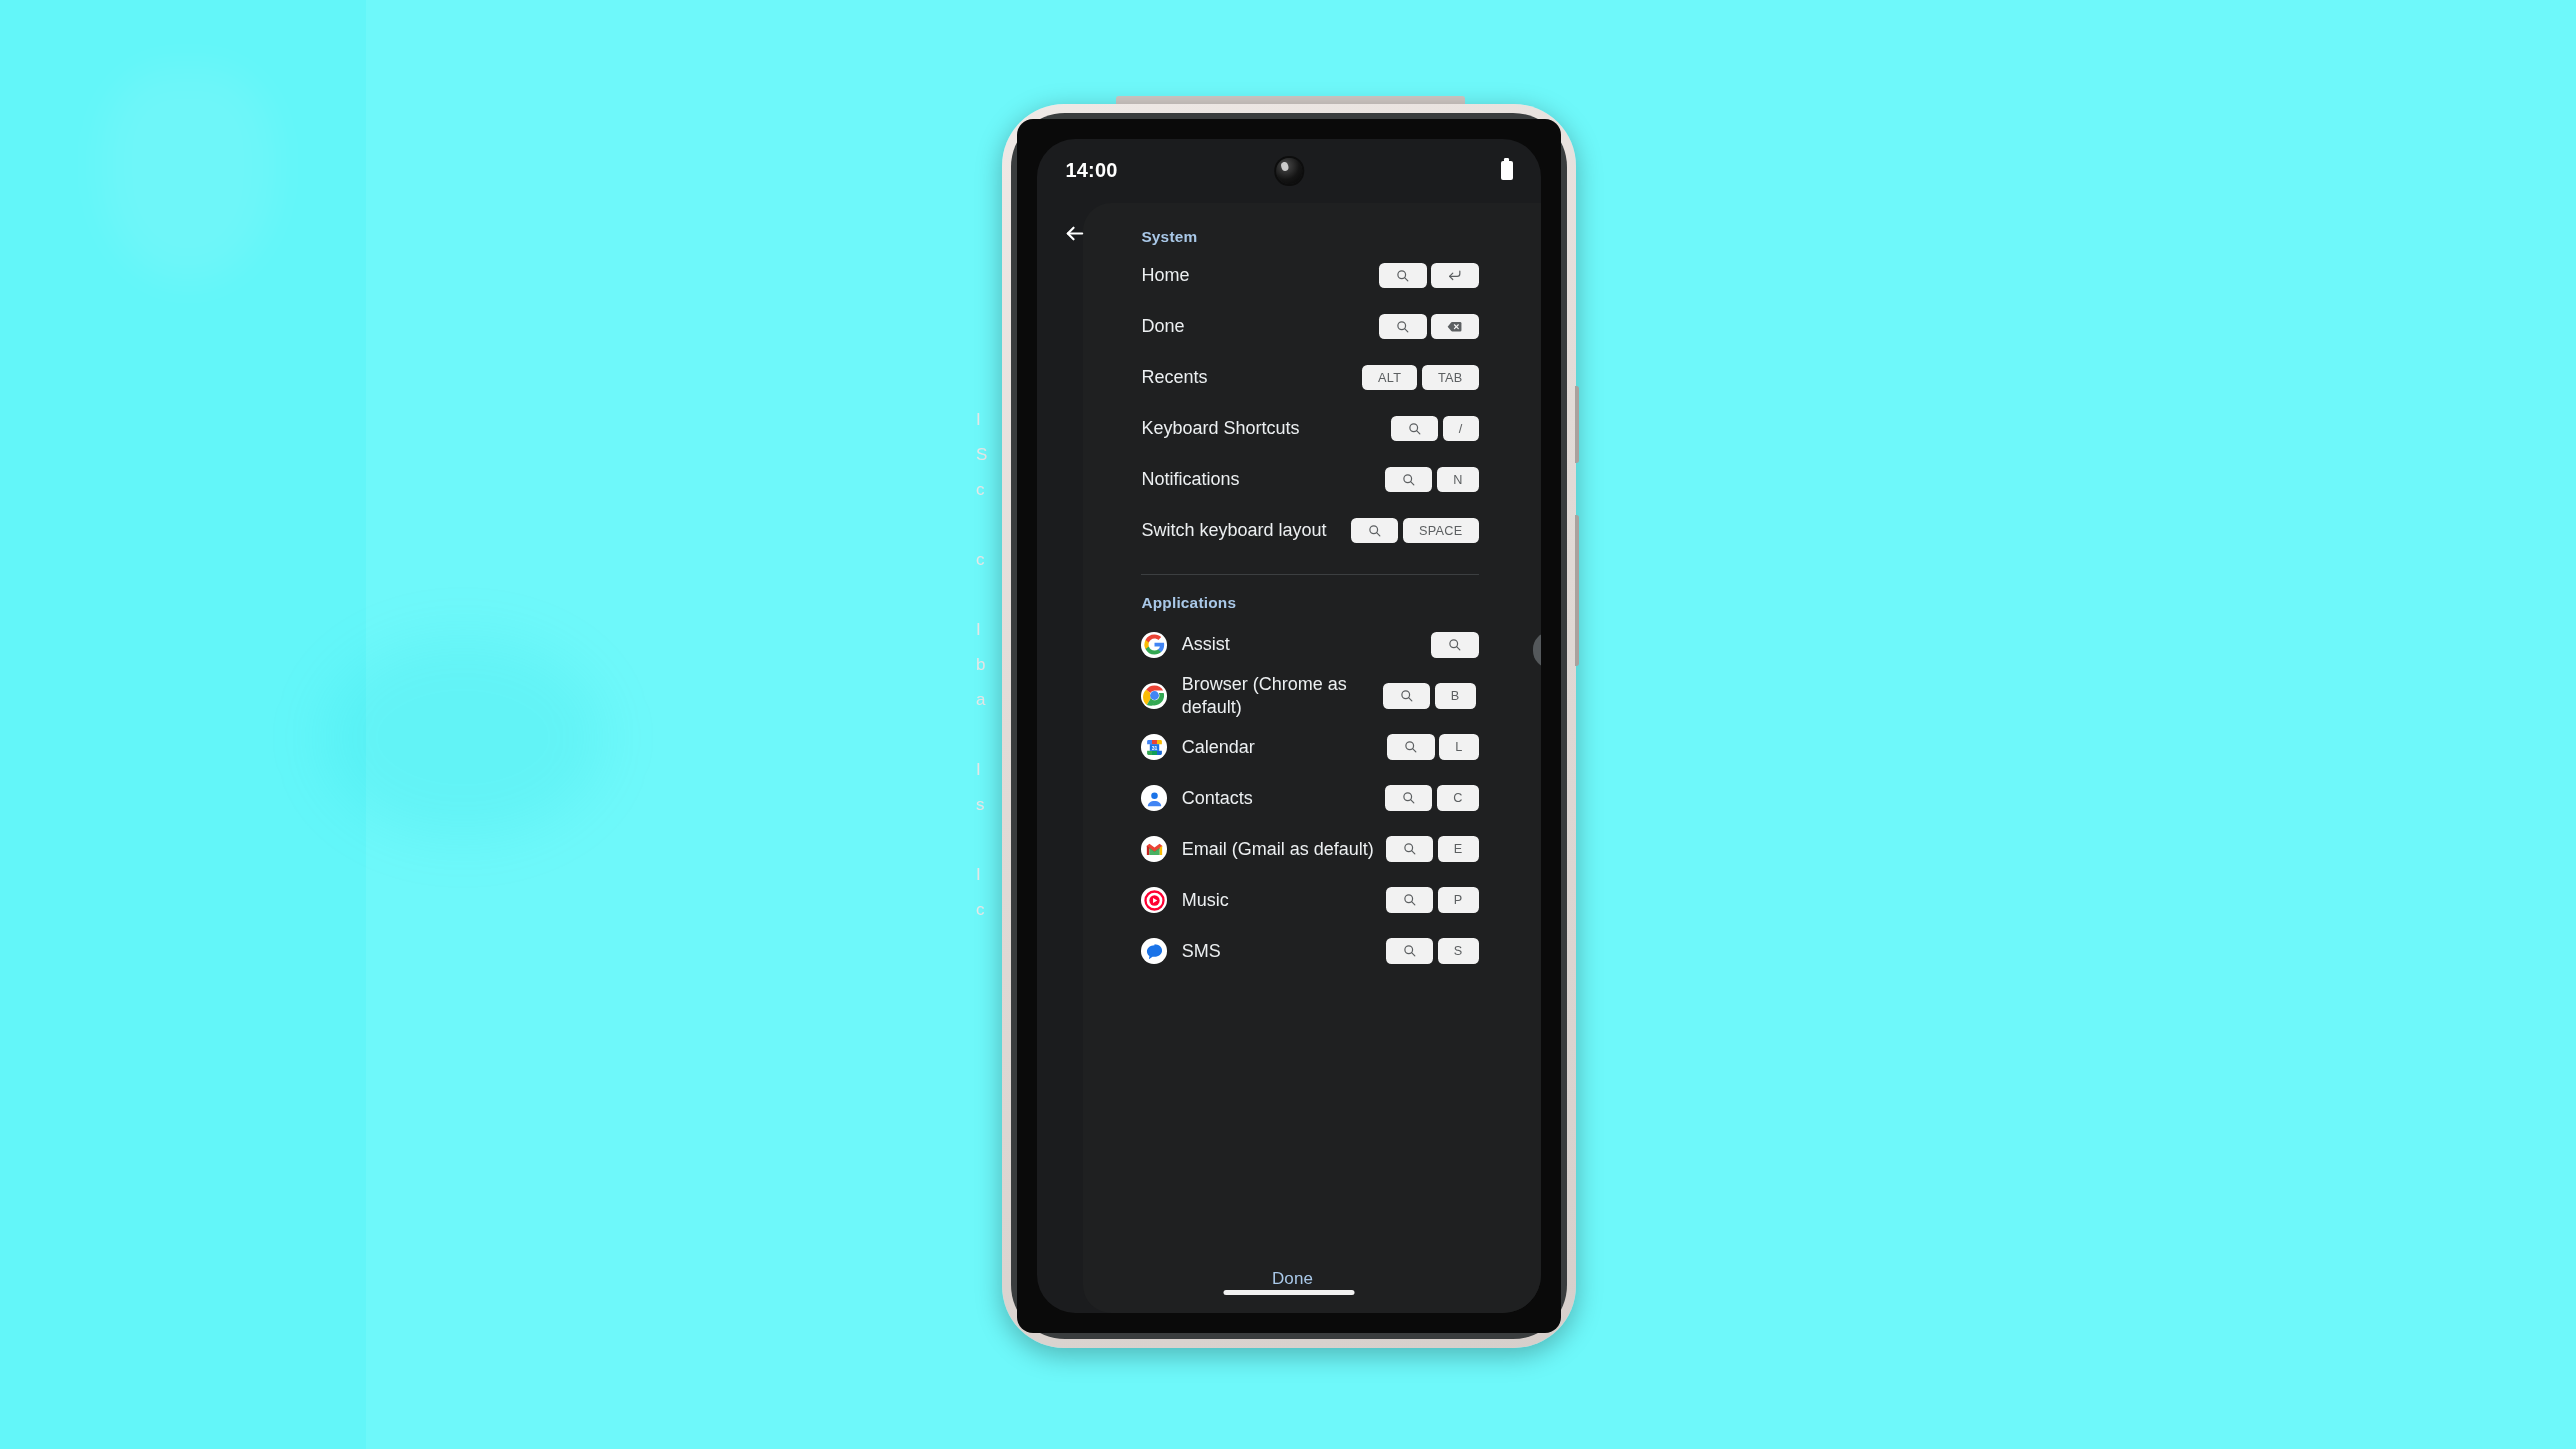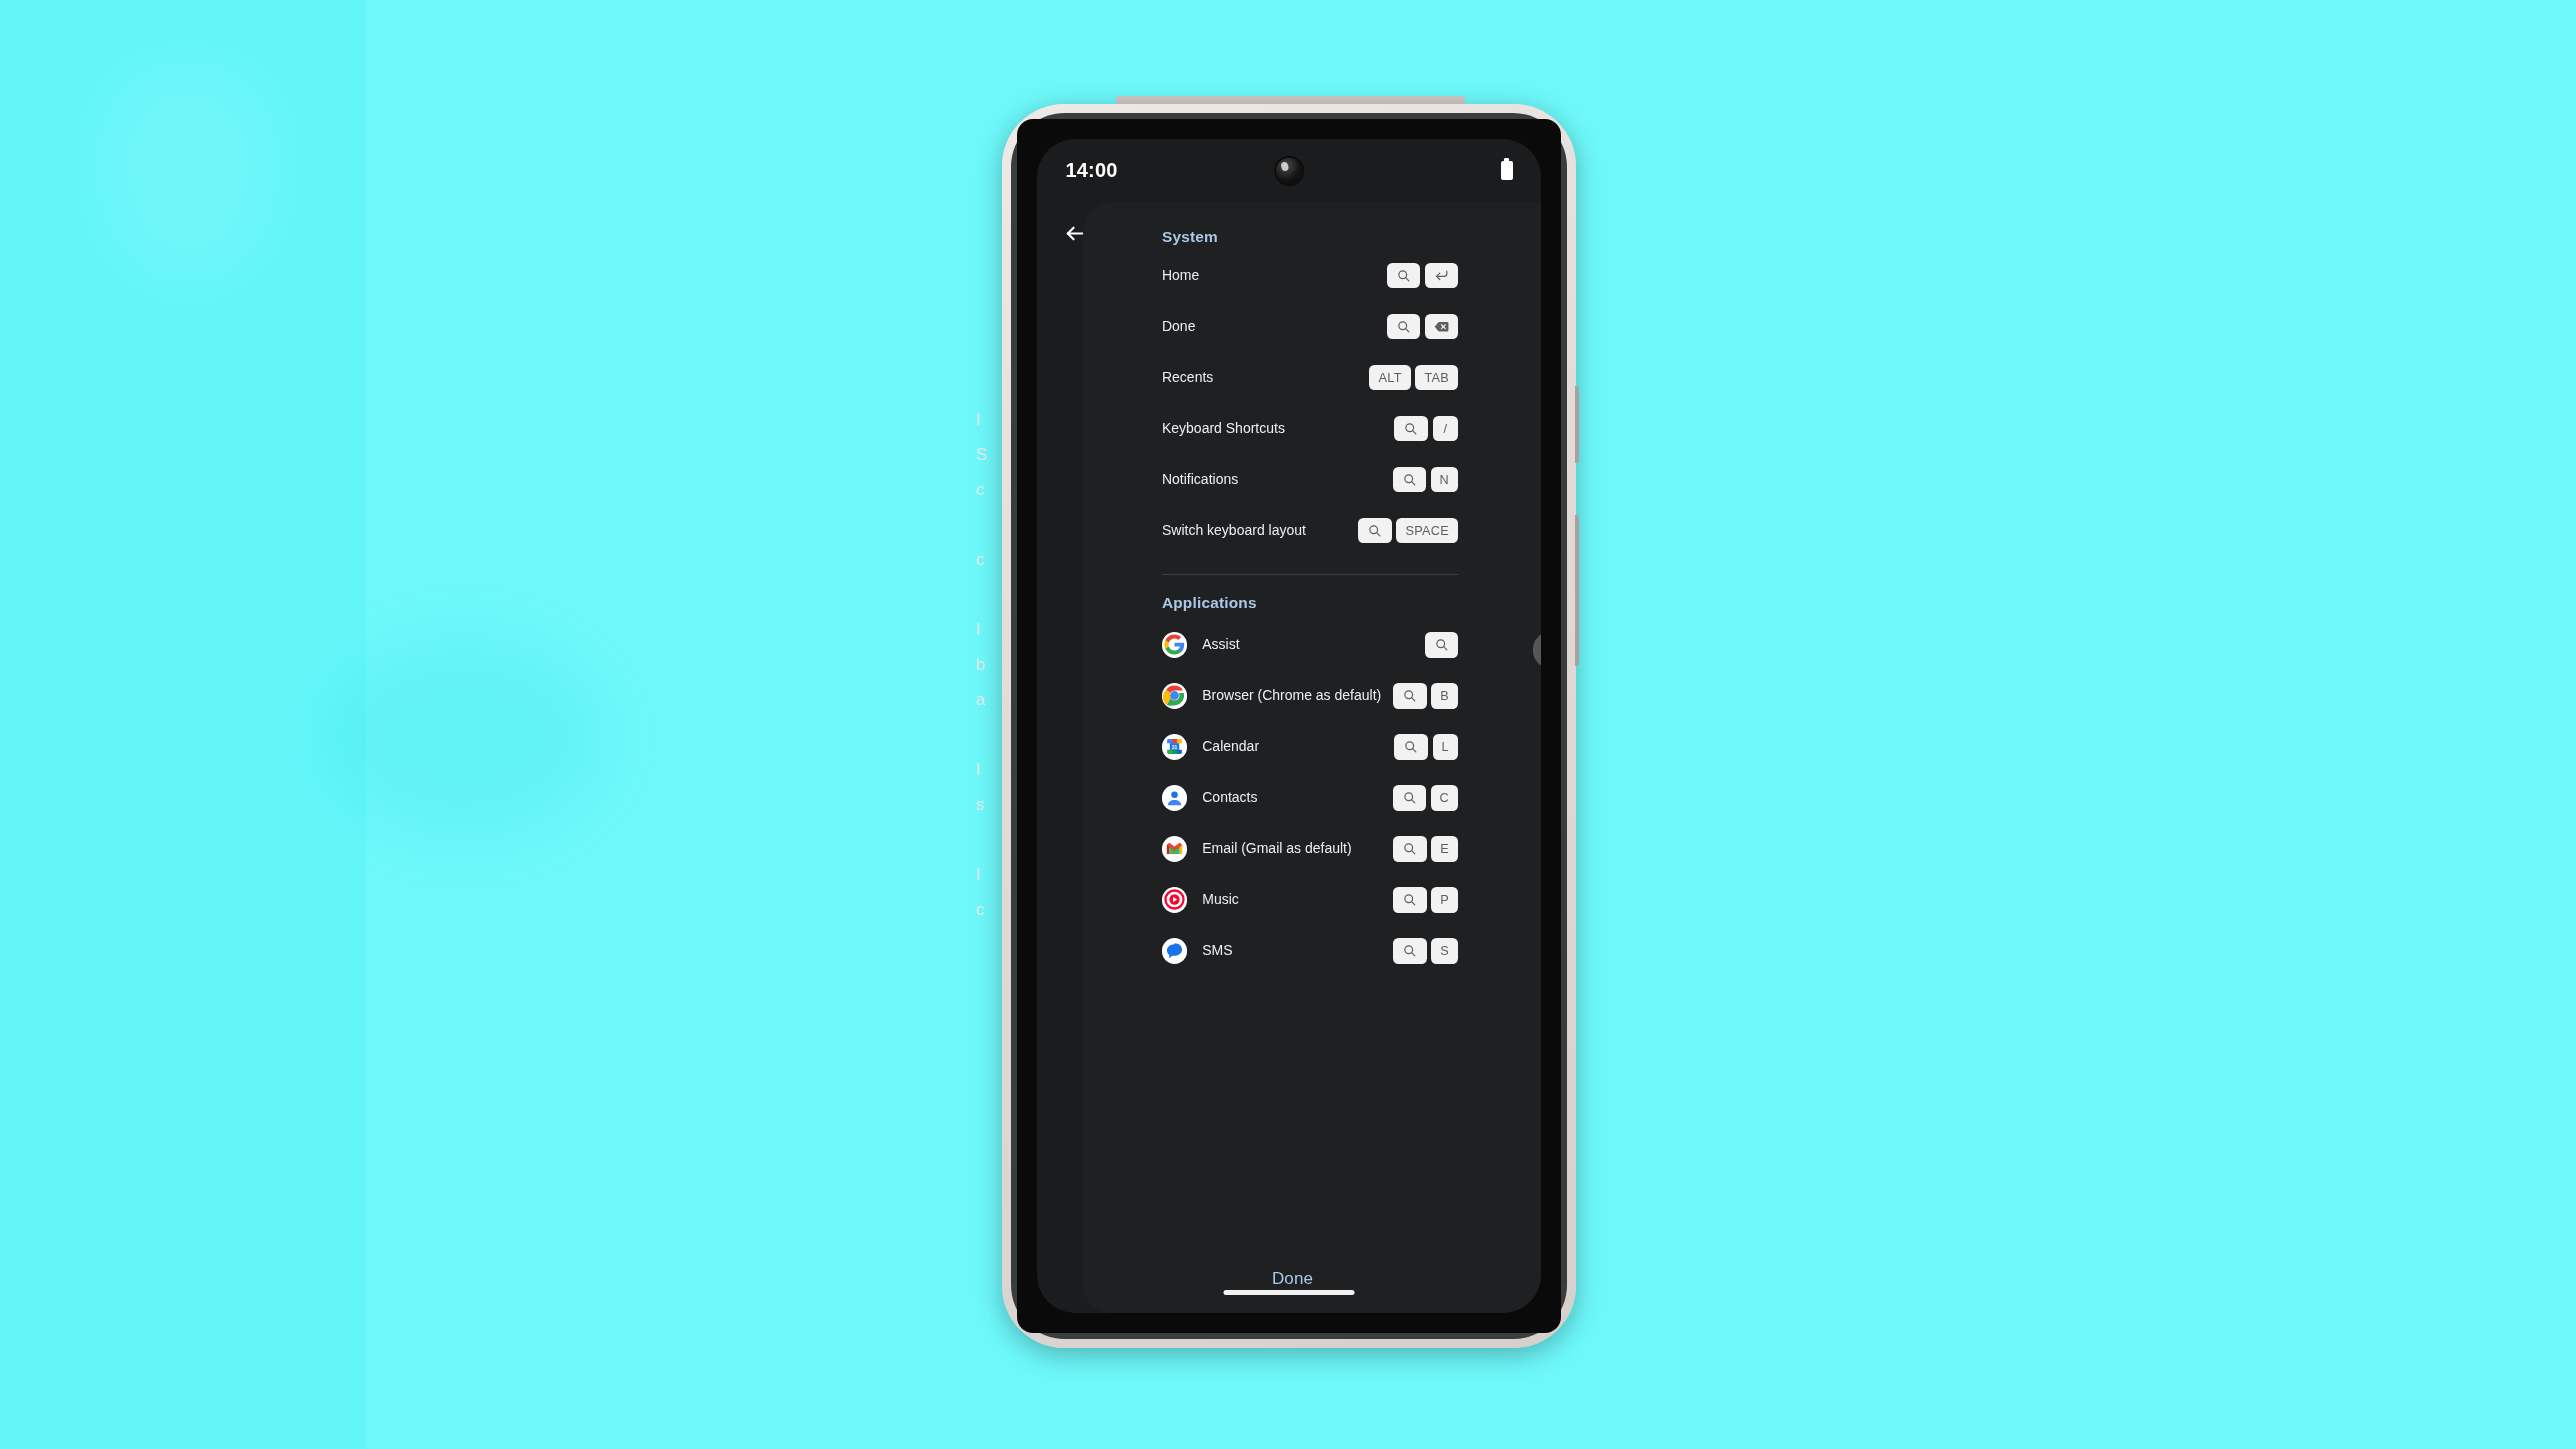--- a/index.html
+++ b/index.html
@@ -196,21 +196,21 @@
   .section-title.apps { margin-top: 20px; margin-bottom: 7px; }
 
   .row {
     display: flex;
     align-items: center;
     min-height: 51px;
     padding: 2.7px 0;
   }
   .row-label {
     color: #eceff1;
-    font-size: 14px;
+    font-size: 18px;
     line-height: 23px;
     flex: 1;
     padding-right: 12px;
   }
   .row-label.wrap { max-width: 201px; }
 
   .app-icon {
     width: 25.5px; height: 25.5px;
     border-radius: 50%;
     background: #ffffff;
@@ -231,21 +231,21 @@
     height: 25.5px;
     border-radius: 5.4px;
     background: #f2f2f2;
     color: #5c5f61;
     font-size: 12.7px;
     font-weight: 400;
     letter-spacing: 0.3px;
     display: flex;
     align-items: center;
     justify-content: center;
-    padding: 0 9px;
+    padding: 0 16px;
     flex: 0 0 auto;
   }
   .key svg { width: 15.4px; height: 15.4px; display: block; }
 
   .divider {
     height: 0.7px;
     background: #3c3f41;
     margin: 17.4px 0 0 0;
   }
   .divider.bottom { margin: 0; }

